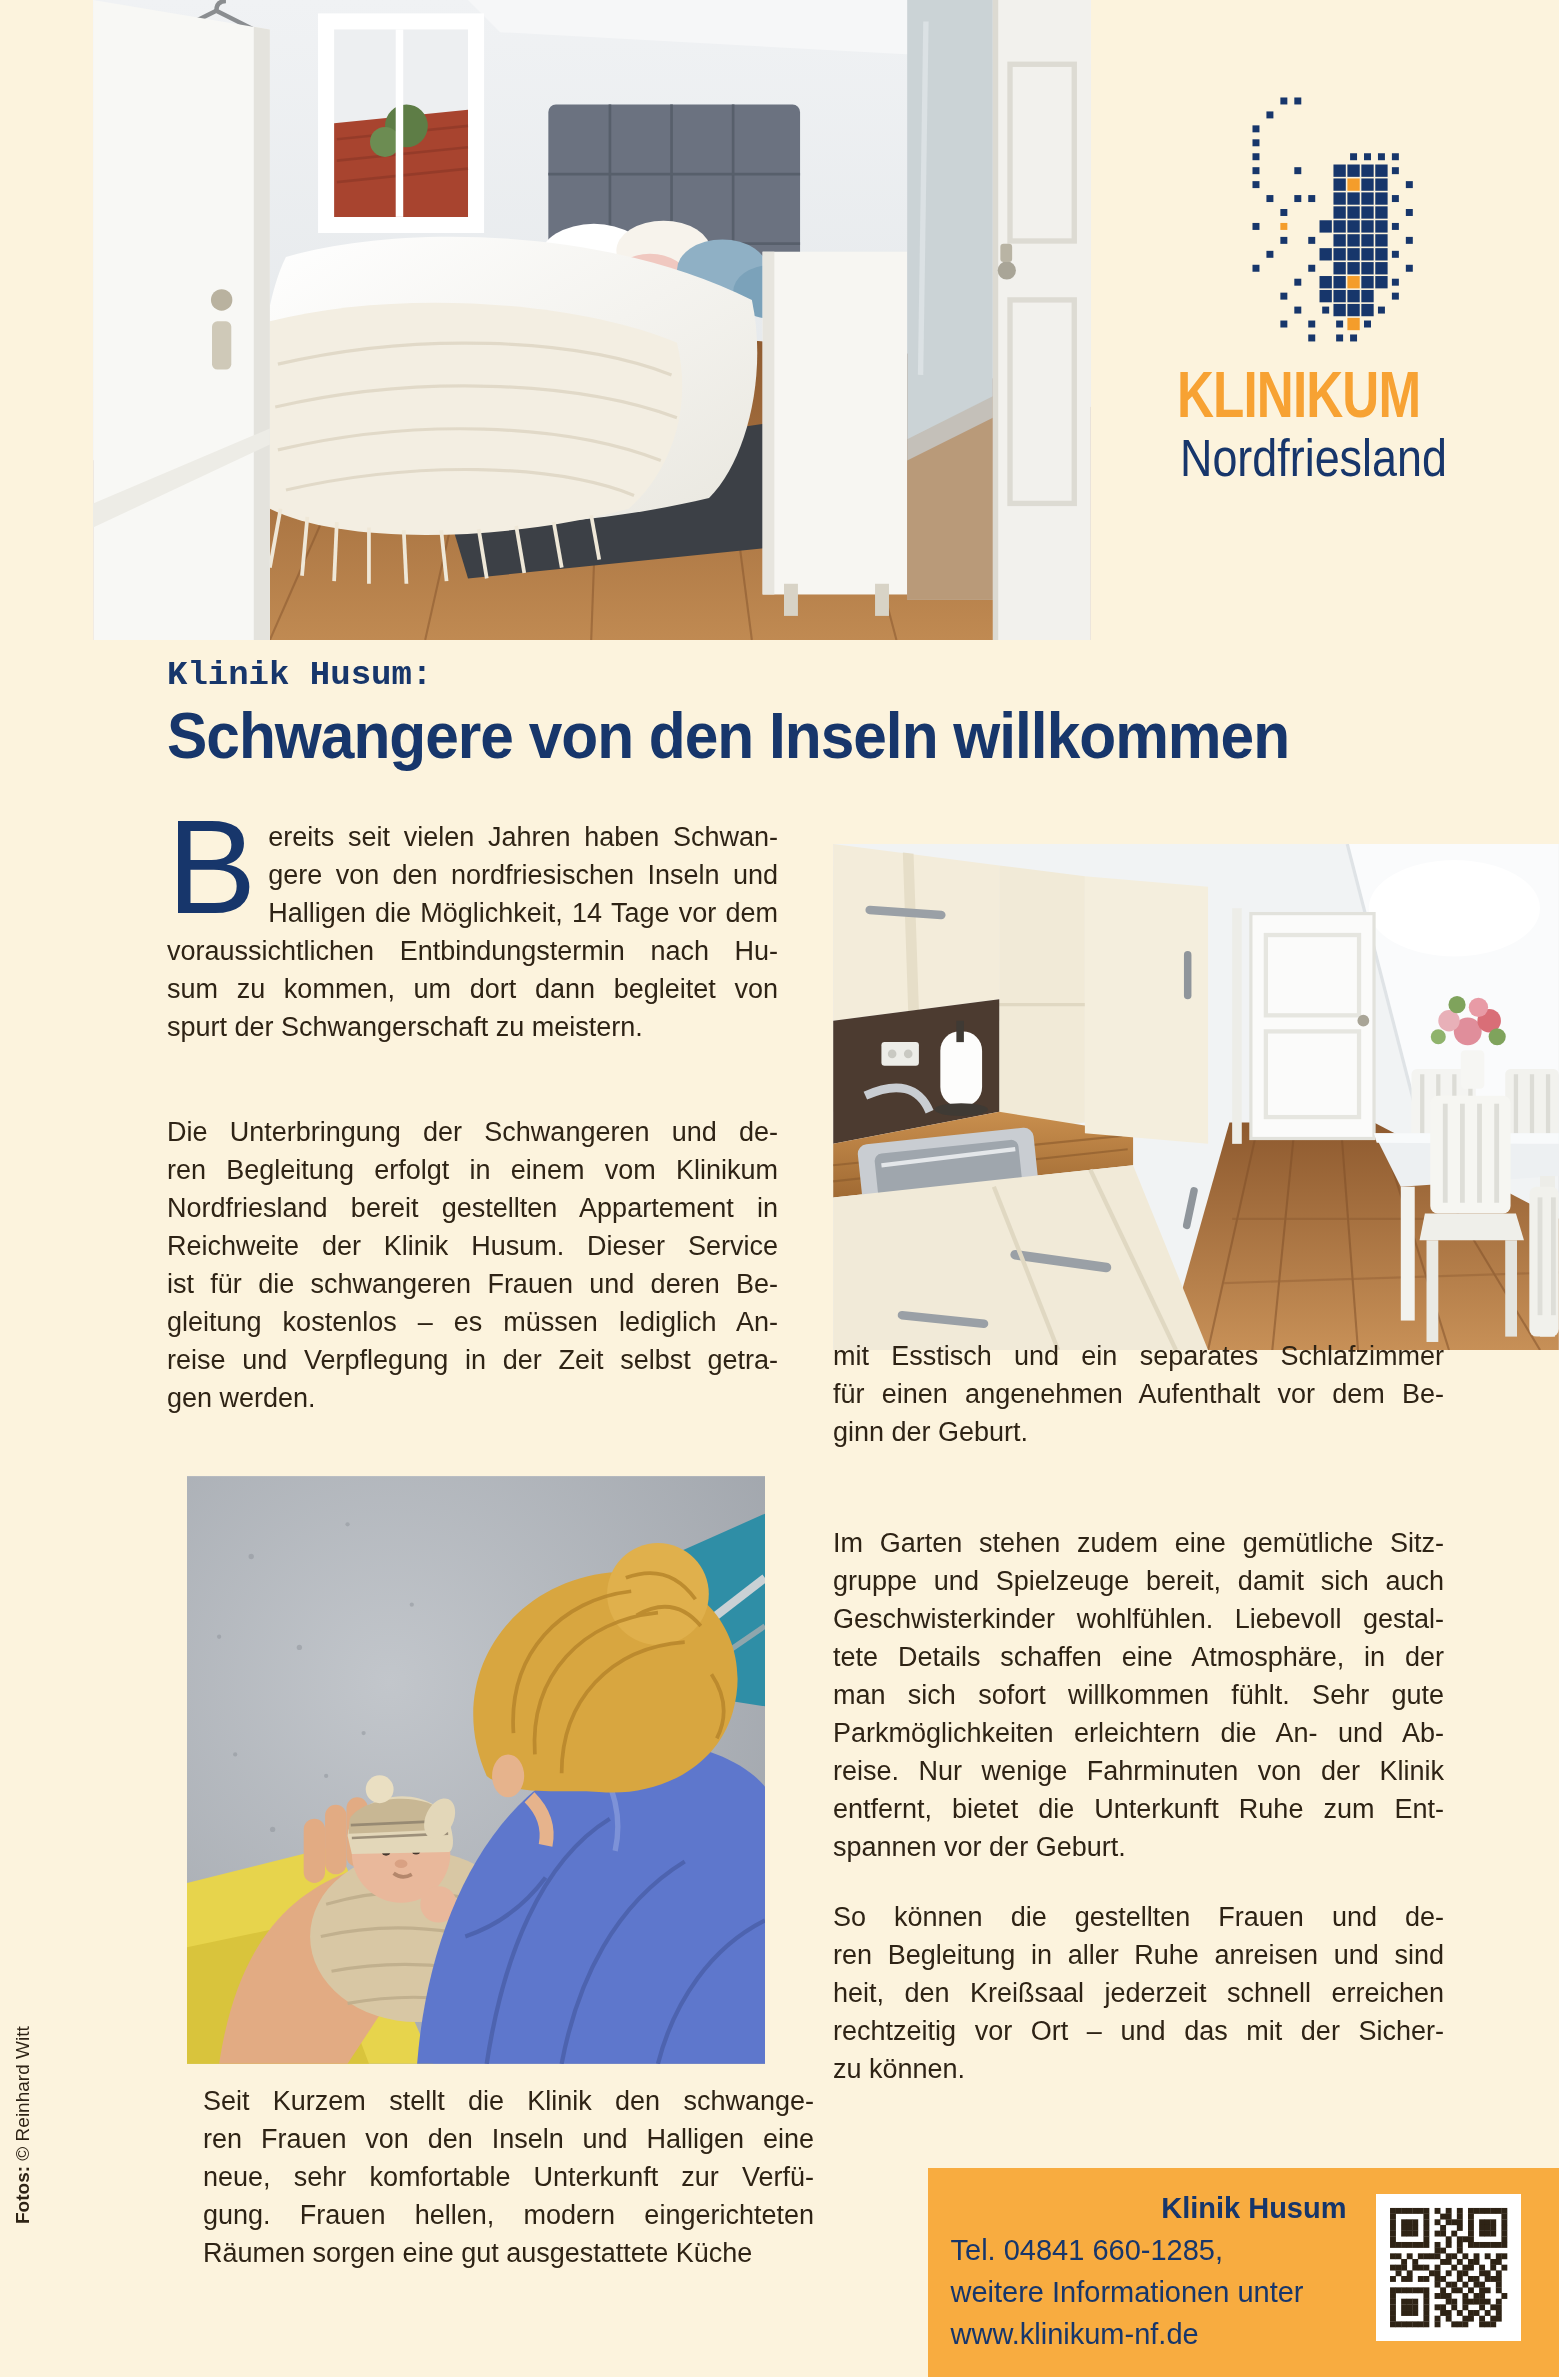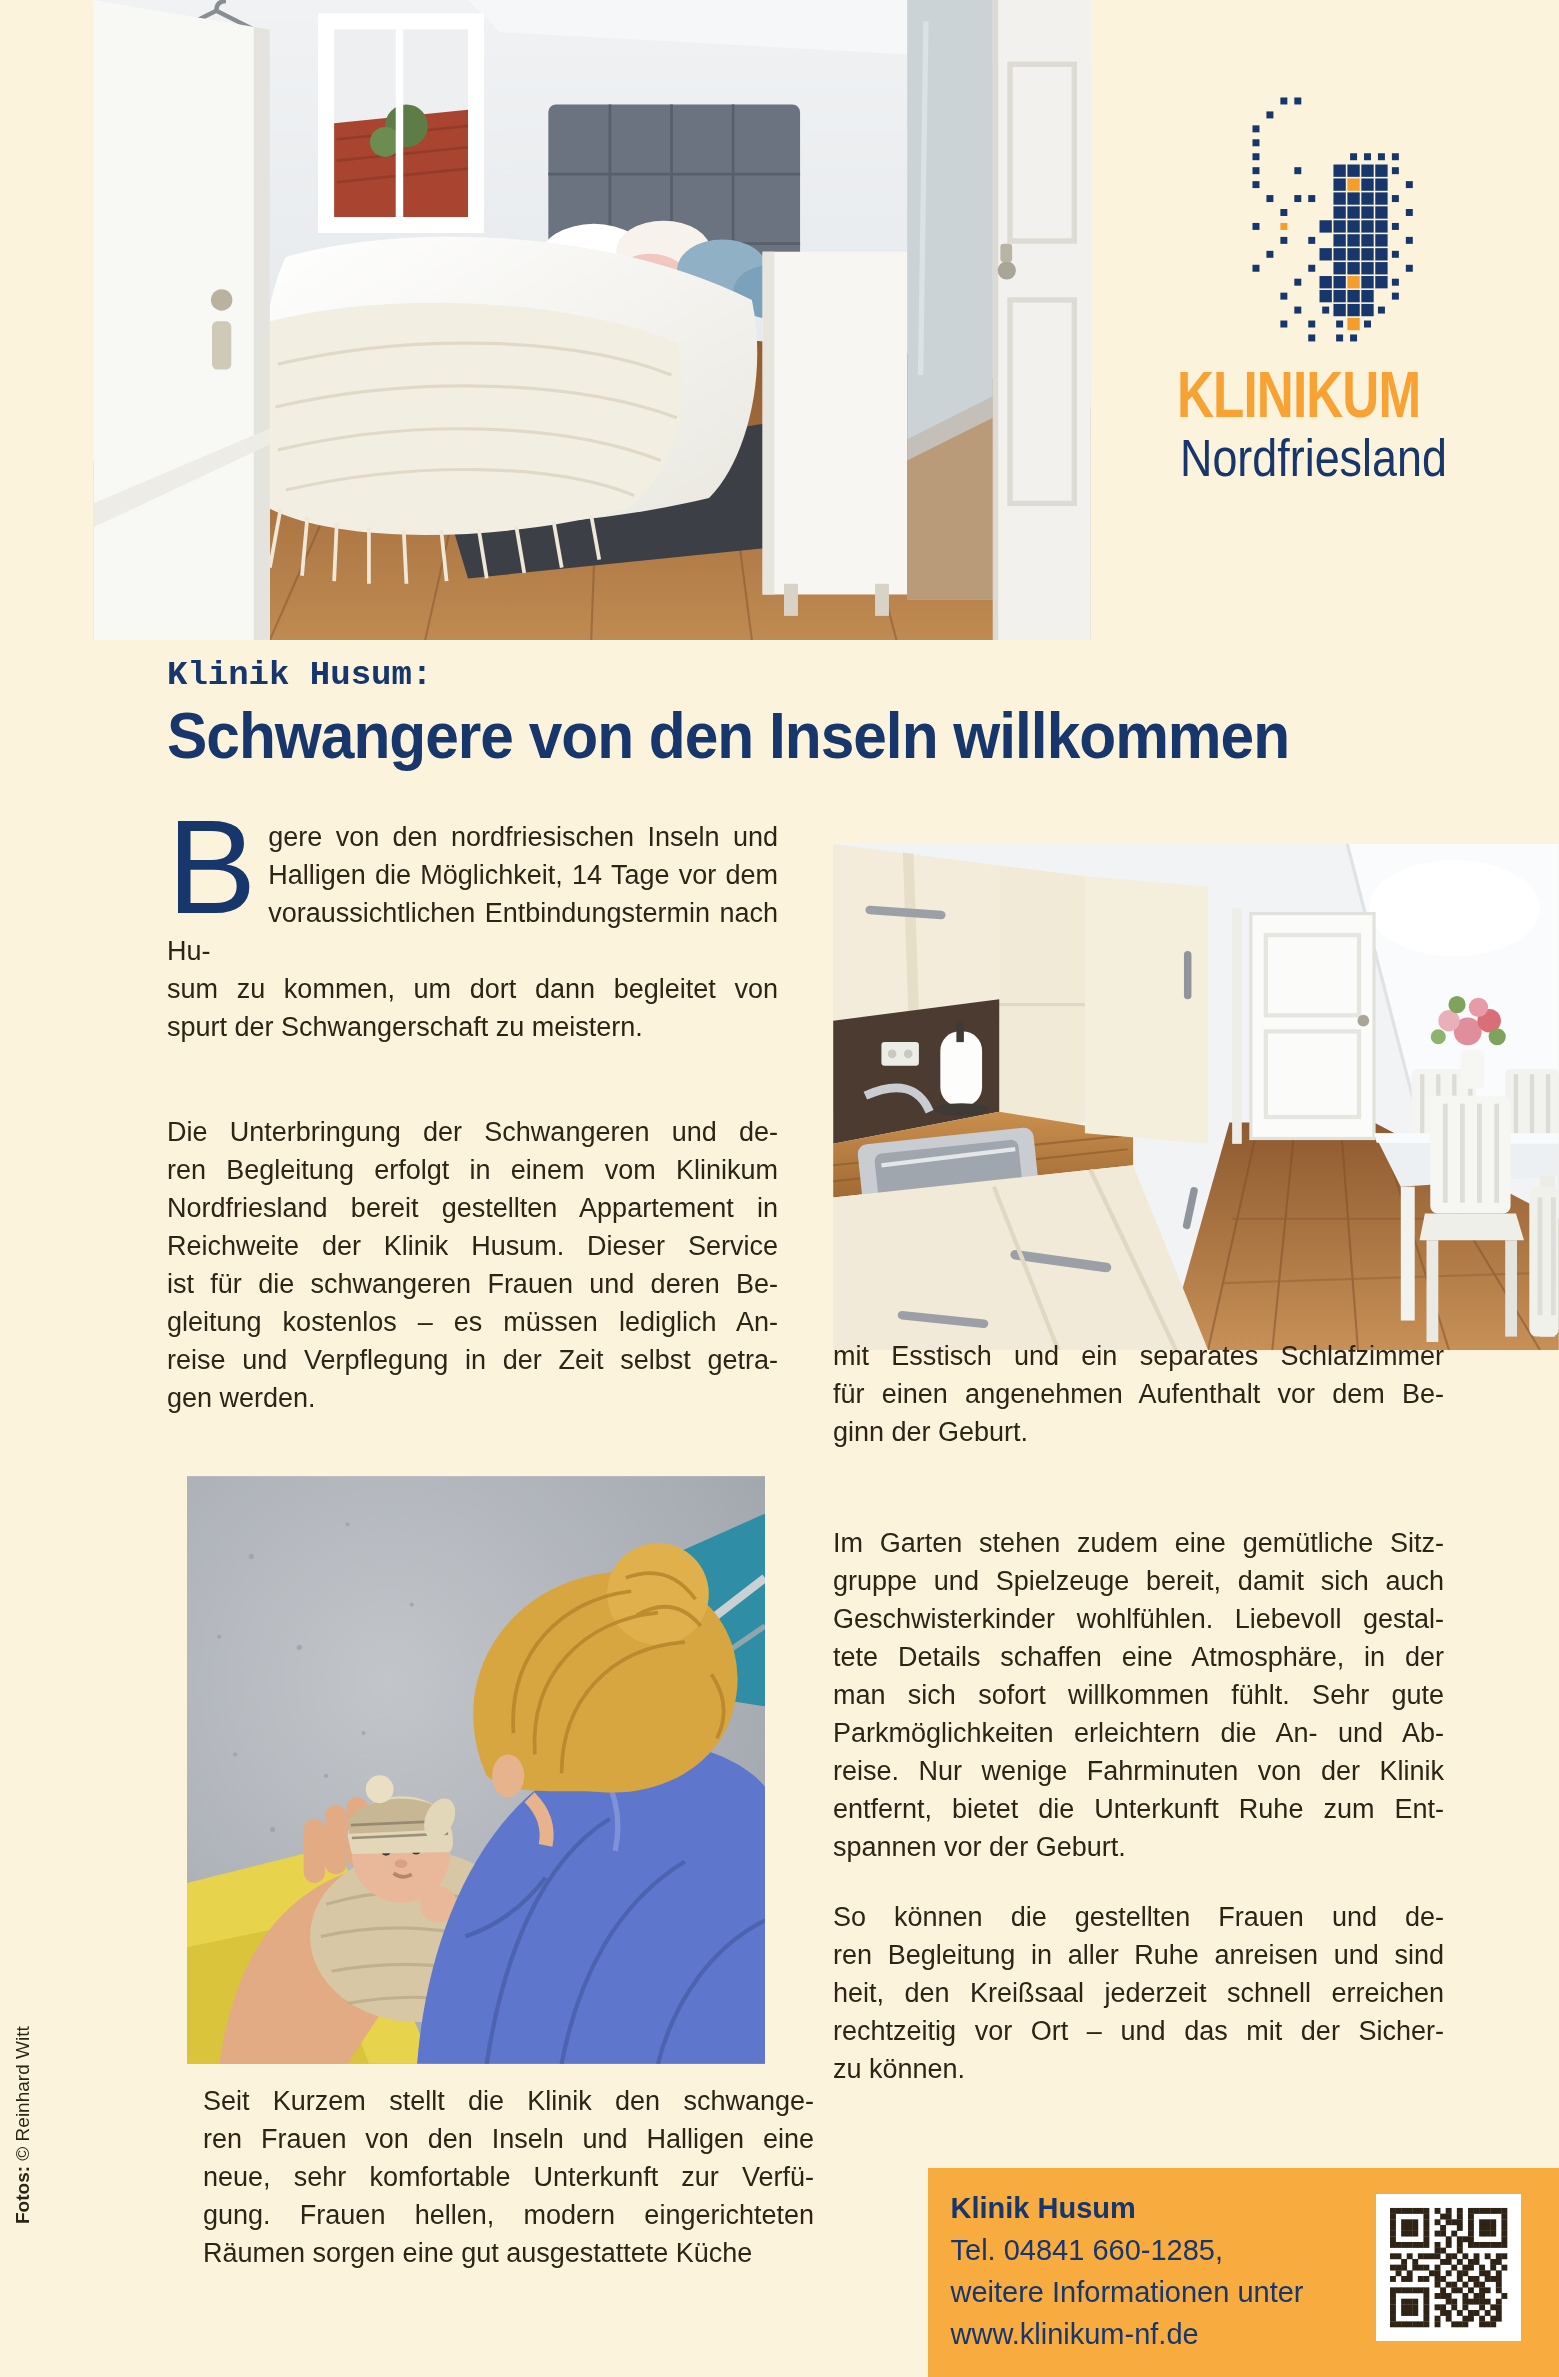--- a/index.html
+++ b/index.html
@@ -46,21 +46,21 @@
   .photo svg{display:block;}
   
   .infobox{
     left:928px;top:2168px;width:631px;height:209px;
     background:#F8AC40;
   }
   .infobox .txt{
     position:absolute;left:22.5px;top:19px;width:396px;
     font-size:29px;line-height:42px;color:#17366B;
   }
-  .infobox .txt .b{font-weight:bold;}
+  .infobox .txt .b{font-weight:bold;text-align:right;}
   .qrwrap{
     position:absolute;left:448px;top:26px;width:145px;height:147px;background:#ffffff;
   }
   
   .credit{
     left:11.8px;top:2224px;
     transform:rotate(-90deg);transform-origin:0 0;
     font-size:19px;color:#2E2315;white-space:pre;
   }
   .credit .b{font-weight:bold;}
@@ -289,20 +289,21 @@
 </div>
 <div class="abs logo-klinikum">KLINIKUM</div>
 <div class="abs logo-nordfriesland">Nordfriesland</div>
 
 <div class="abs kicker">Klinik Husum:</div>
 <div class="abs headline">Schwangere von den Inseln willkommen</div>
 
 <div class="abs para" style="left:167px;top:818px;">
   <span class="dropcap">B</span>
   <div>
+      <div class="ln">ereits seit vielen Jahren haben Schwan-</div>
       <div class="ln">gere von den nordfriesischen Inseln und</div>
       <div class="ln">Halligen die Möglichkeit, 14 Tage vor dem</div>
       <div class="ln">voraussichtlichen Entbindungstermin nach Hu-</div>
       <div class="ln">sum zu kommen, um dort dann begleitet von</div>
       <div class="ln last">spurt der Schwangerschaft zu meistern.</div>
     </div>
 </div>
 
 <div class="abs para" style="left:167px;top:1113px;">
     <div class="ln">Die Unterbringung der Schwangeren und de-</div>

